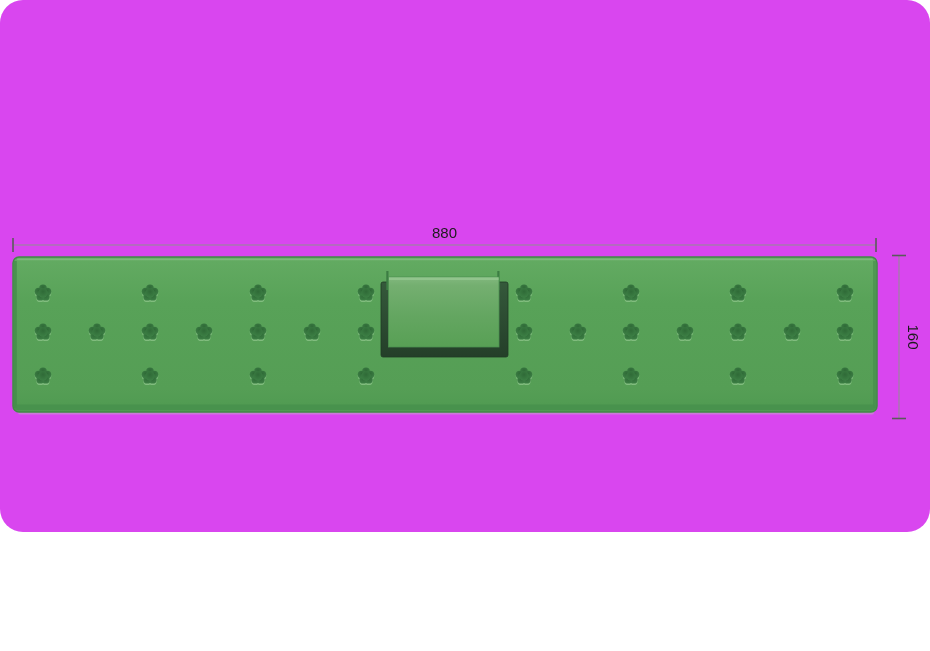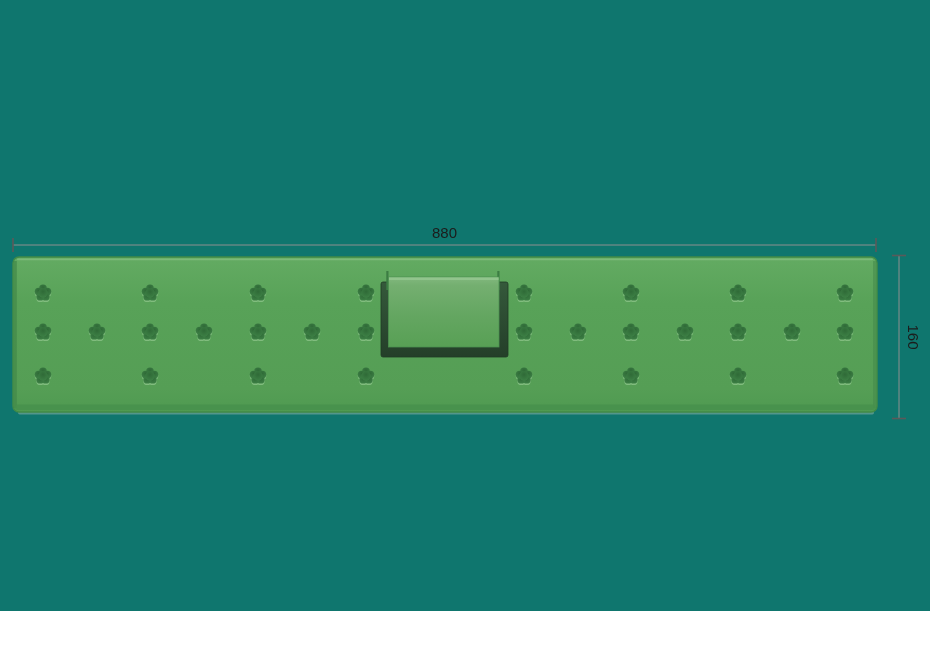--- a/index.html
+++ b/index.html
@@ -7,22 +7,23 @@
     padding: 0;
     background: #ffffff;
     width: 930px;
     height: 651px;
     overflow: hidden;
     font-family: "Liberation Sans", sans-serif;
   }
   .canvas {
     position: relative;
     width: 930px;
-    height: 611px;
-    background: #0f766e;
+    height: 532px;
+    background: #d946ef;
+    border-radius: 23px;
   }
   svg { display: block; }
   .dim-text {
     font-family: "Liberation Sans", sans-serif;
     font-size: 15px;
   }
 </style>
 </head>
 <body>
 

